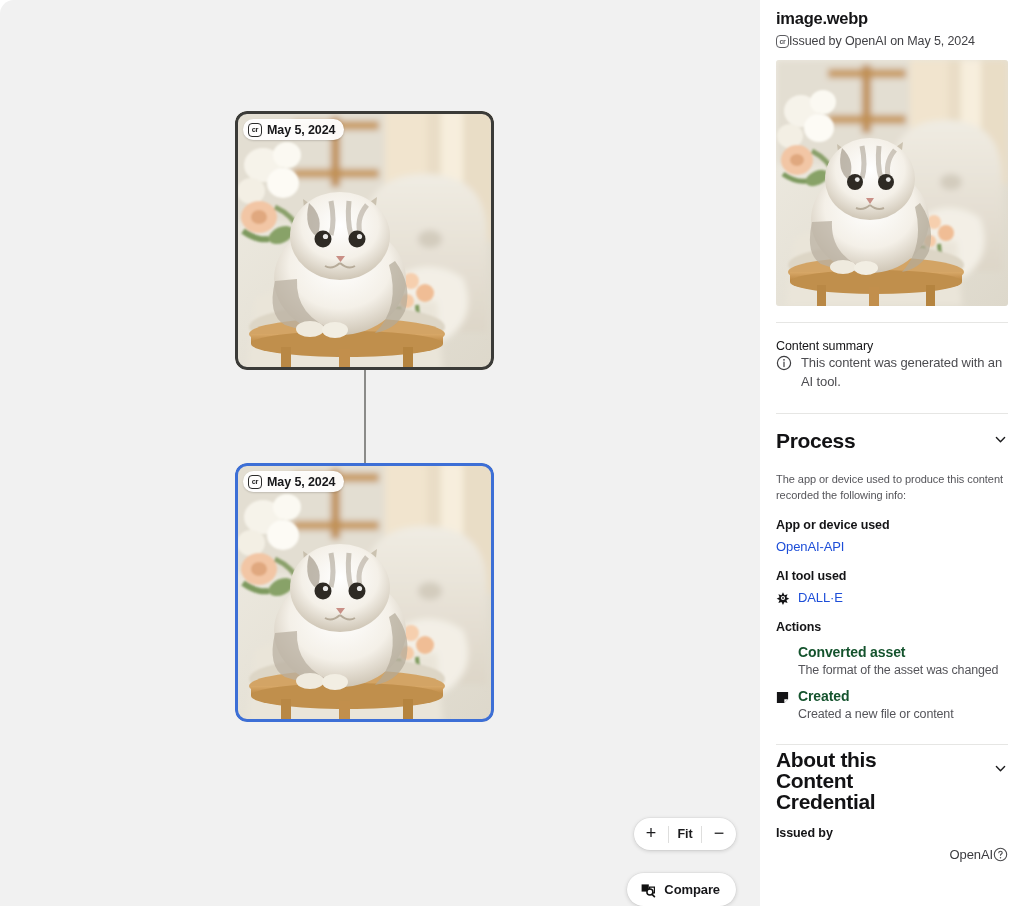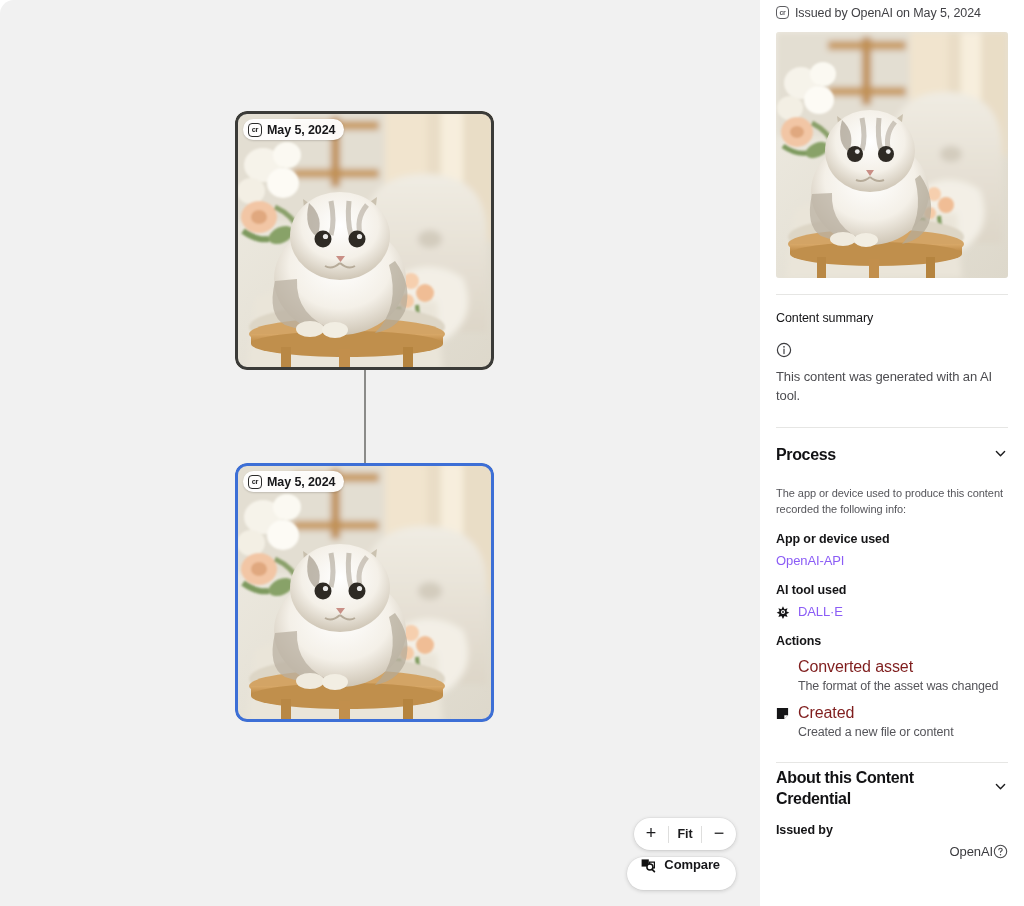--- a/index.html
+++ b/index.html
@@ -111,23 +111,23 @@
     display: flex; align-items: center; justify-content: center;
     color: #1b1b1d;
   }
   .zoom-pm { width: 34px; font-size: 18px; font-weight: 400; padding-bottom: 2px; }
   .zoom-fit { width: 32px; font-size: 12.5px; font-weight: 700; letter-spacing: -0.1px; }
   .ctl-div { width: 1px; height: 17px; background: #dededd; flex: 0 0 auto; }
 
   .ctl-compare {
     position: absolute;
     right: 24px;
-    bottom: 16px;
+    bottom: 0;
     display: flex;
-    align-items: flex-start;
+    align-items: center;
     gap: 8px;
     height: 33px;
     padding: 0 16px 0 13px;
     background: #ffffff;
     border: none;
     border-radius: 18px;
     box-shadow: 0 1px 4px rgba(0,0,0,.16), 0 0 0 0.5px rgba(0,0,0,.05);
     cursor: pointer;
     font-family: inherit;
     font-size: 13px;
@@ -149,21 +149,21 @@
 
   .sb-title {
     font-size: 16.5px;
     font-weight: 700;
     letter-spacing: -0.25px;
     color: #141416;
     padding-top: 9px;
   }
   .sb-issuer {
     display: flex;
-    gap: 6px;
+    align-items: center;
     margin-top: 6px;
     font-size: 12.5px;
     color: #414145;
     letter-spacing: -0.1px;
   }
   .cr-glyph.sm { width: 13px; height: 13px; border-color: #5c5c60; color: #5c5c60; font-size: 7px; border-width: 1.1px; }
 
   .sb-hero {
     margin-top: 12px;
     width: 232px;
@@ -184,39 +184,38 @@
   .sec-label {
     font-size: 12.5px;
     font-weight: 400;
     color: #141416;
     letter-spacing: -0.1px;
   }
 
   .summary-row {
     display: flex;
     gap: 9px;
-    margin-top: 15px;
+    margin-top: 0;
     padding-right: 4px;
-    flex-direction: column;
   }
   .summary-text {
     font-size: 13px;
     line-height: 19px;
     color: #4c4c50;
     letter-spacing: -0.1px;
   }
 
   .sec-head {
     display: flex;
     align-items: flex-start;
     justify-content: space-between;
     gap: 10px;
   }
   .sec-title {
-    font-size: 16px;
+    font-size: 21px;
     font-weight: 700;
     letter-spacing: -0.35px;
     color: #121214;
     line-height: 21px;
   }
   .sec-sub {
     margin-top: 20px;
     font-size: 11px;
     line-height: 16px;
     color: #55555a;
@@ -226,31 +225,31 @@
   .field-label {
     margin-top: 15px;
     font-size: 12.5px;
     font-weight: 700;
     color: #141416;
     letter-spacing: -0.1px;
   }
   .field-value {
     margin-top: 7px;
     font-size: 13px;
-    color: #8b5cf6;
+    color: #1d4ed8;
     letter-spacing: -0.1px;
   }
   .field-value.with-icon {
     display: flex; align-items: flex-end; gap: 8px;
   }
 
   .action-item { margin-top: 10px; display: flex; gap: 8px; }
   .action-icon { width: 14px; flex: 0 0 14px; padding-top: 3px; }
   .action-name {
-    font-size: 16px; font-weight: 400; color: #7f1d1d; letter-spacing: -0.1px;
+    font-size: 14px; font-weight: 700; color: #14532d; letter-spacing: -0.1px;
   }
   .action-desc {
     margin-top: 2px; font-size: 12.5px; color: #55555a; letter-spacing: -0.15px; line-height: 16px;
   }
 
   .issued-row {
     margin-top: 7px;
     display: flex; align-items: center; justify-content: flex-end;
   }
   .issued-name { font-size: 13px; color: #3a3a3e; letter-spacing: -0.1px; }
@@ -486,20 +485,21 @@
           <circle cx="9.9" cy="10.1" r="3" fill="#fff" stroke="#111" stroke-width="1.5"></circle>
           <path d="M12.1 12.3l2.3 2.3" stroke="#111" stroke-width="1.7" stroke-linecap="round"></path>
         </svg>
       </span>
       <span>Compare</span>
     </button>
   </div>
 
   <div id="sidebar">
 
+    <div class="sb-title">image.webp</div>
 
     <div class="sb-issuer">
       <span class="cr-glyph sm">cr</span>
       <span>Issued by OpenAI on May 5, 2024</span>
     </div>
 
     <div class="sb-hero">
       <div class="node-art">
         <svg viewBox="0 0 232 246" width="232" height="246" preserveAspectRatio="none" aria-hidden="true">
           <defs>

